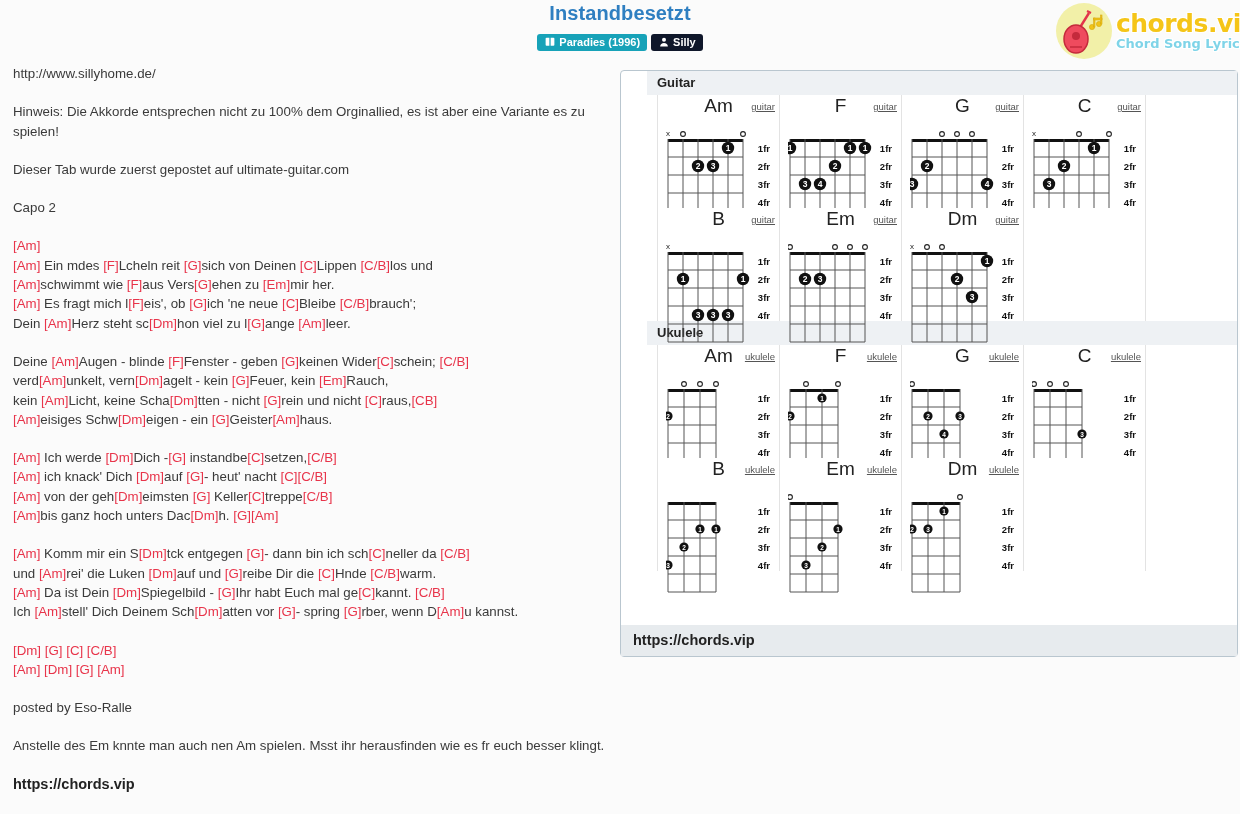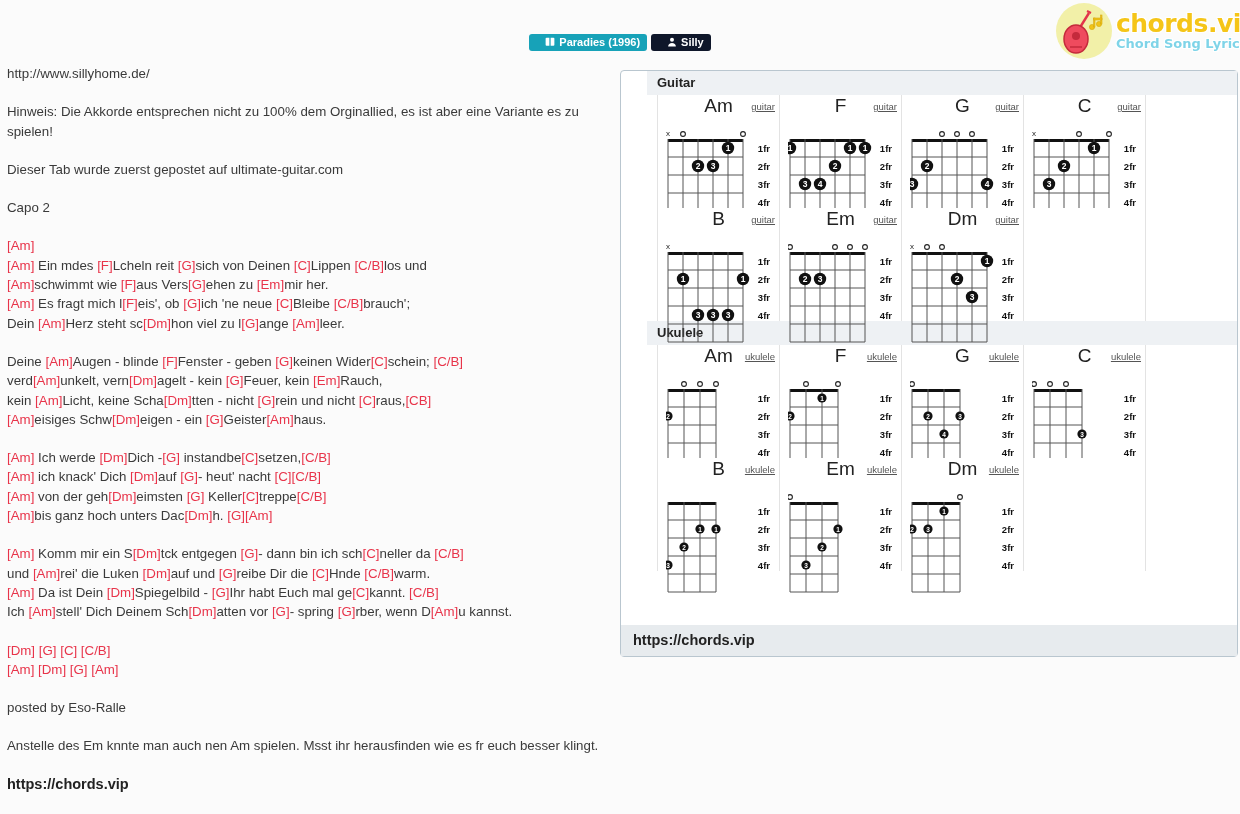--- a/index.html
+++ b/index.html
@@ -29,21 +29,21 @@
   }
   .badge {
     display: inline-block;
     vertical-align: top;
     height: 17px;
     line-height: 17px;
     border-radius: 3px;
     color: #fff;
     font-size: 11px;
     font-weight: bold;
-    padding: 0 7px 0 16px;
+    padding: 0 7px 0 8px;
     margin: 0 2px;
     white-space: nowrap;
   }
   .badge .bi { display:inline-block; vertical-align: -1px; margin-right: 4px; }
   .badge-album { background: #17a2b8; }
   .badge-artist { background: #0f172a; }
 
   
   .logo {
     position: absolute; right: 8px; top: 2px;
@@ -75,21 +75,21 @@
     position: absolute;
     left: 5px; top: 64px;
     width: 610px;
     font-size: 13.3px;
     line-height: 19.3px;
     color: #3a3a3a;
     white-space: pre-wrap;
   }
   .lyrics .ch { color: #e8344a; }
   .lyrics .bold-link { font-weight: bold; color: #222; font-size: 14.5px; }
-  .lyrics p { margin: 0 0 19px 2px; }
+  .lyrics p { margin: 0 0 19px 8px; }
 
   
   .chordpanel {
     position: absolute;
     left: 620px; top: 70px;
     width: 618px; height: 587px;
     background: #fff;
     border: 1px solid #b9c6cf;
     border-radius: 4px;
     padding-left: 26px;
@@ -145,20 +145,21 @@
     color: #222;
     padding: 7px 0 8px 12px;
   }
 </style>
 </head>
 <body>
 
 <div class="page">
 
   <div class="header">
+    <div class="song-title">Instandbesetzt</div>
     <div class="badges" id="badges"><span class="badge badge-album"><span><svg class="bi" width="10" height="10" viewBox="0 0 16 16" fill="#fff">
               <path d="M1 2.5A1.5 1.5 0 0 1 2.5 1H7v13H2.5A1.5 1.5 0 0 1 1 12.5v-10zM9 1h4.5A1.5 1.5 0 0 1 15 2.5v10a1.5 1.5 0 0 1-1.5 1.5H9V1z"></path>
             </svg></span><span>Paradies (1996)</span></span><span class="badge badge-artist"><span><svg class="bi" width="10" height="10" viewBox="0 0 16 16" fill="#fff">
               <circle cx="8" cy="4.5" r="3.2"></circle>
               <path d="M1.8 15c0-3.3 2.8-5.6 6.2-5.6s6.2 2.3 6.2 5.6z"></path>
             </svg></span><span>Silly</span></span></div>
 
     <div class="logo">
       <div class="logo-circle">
         <svg width="56" height="56" viewBox="0 0 56 56">

